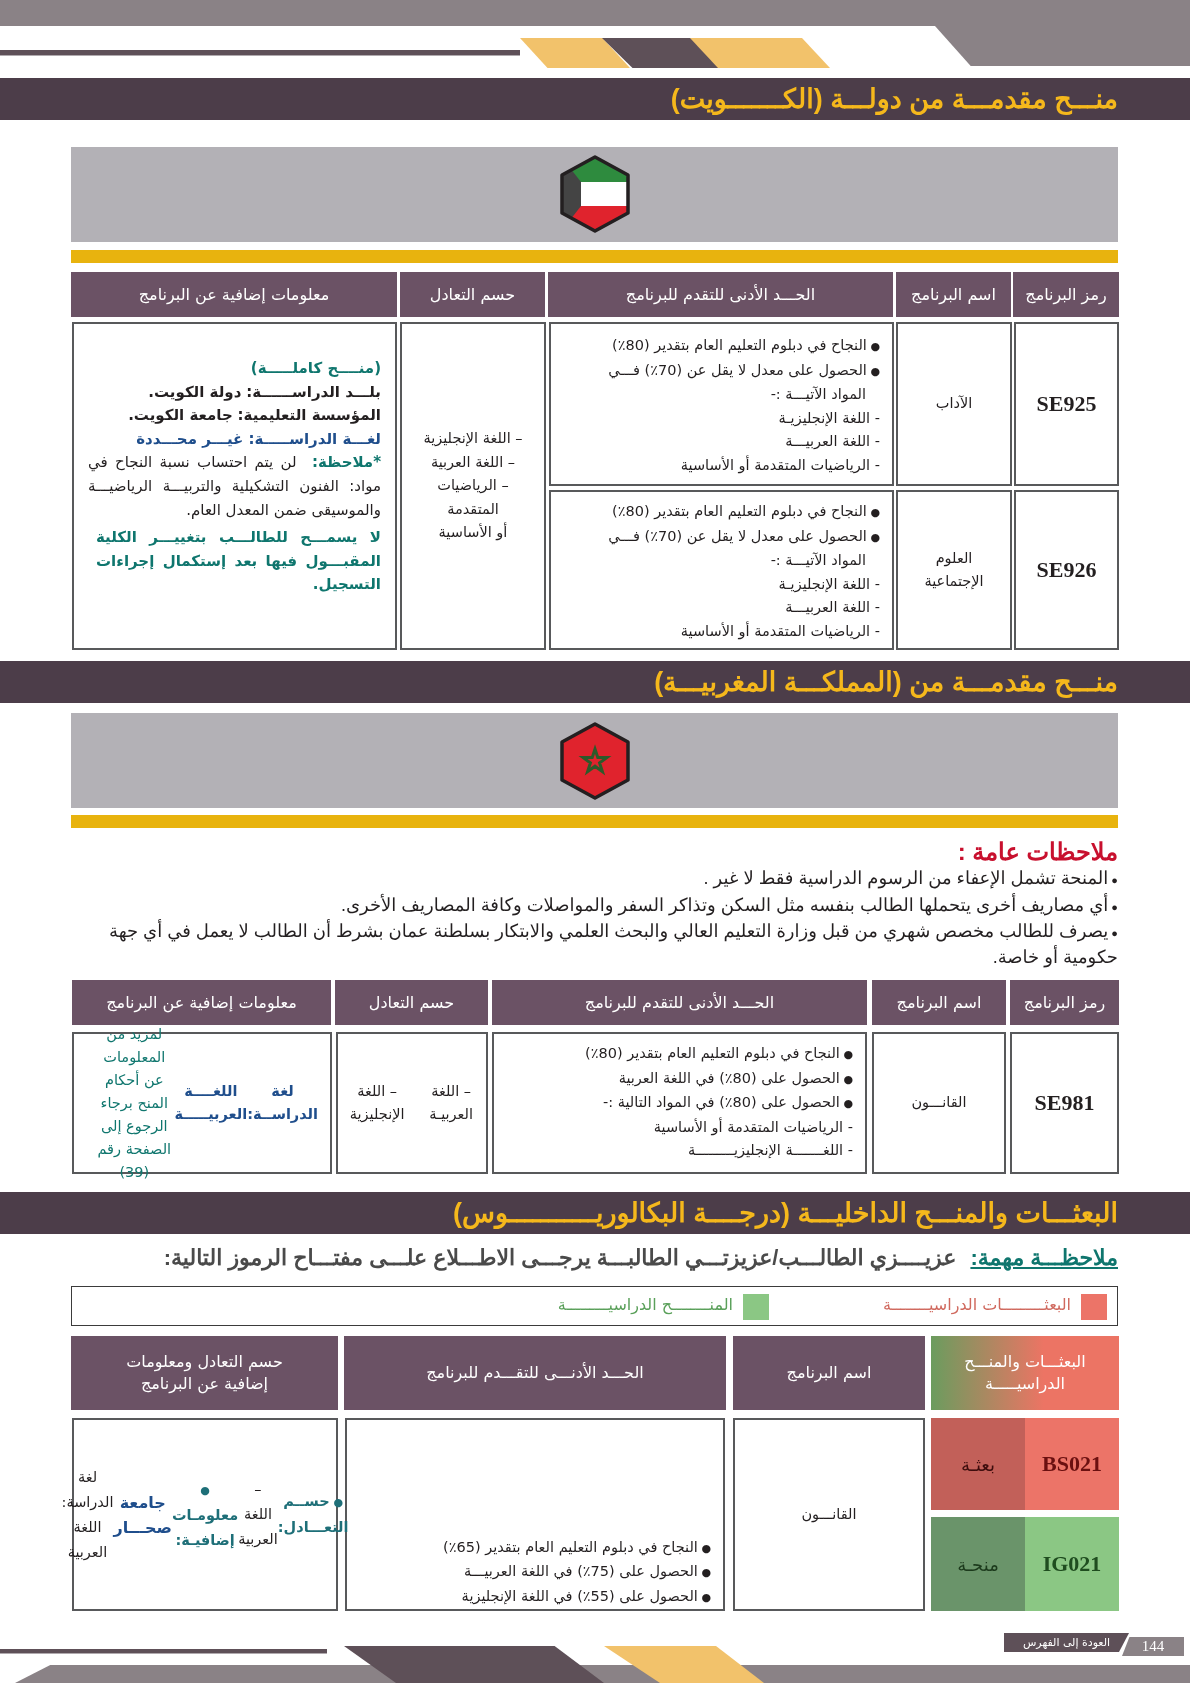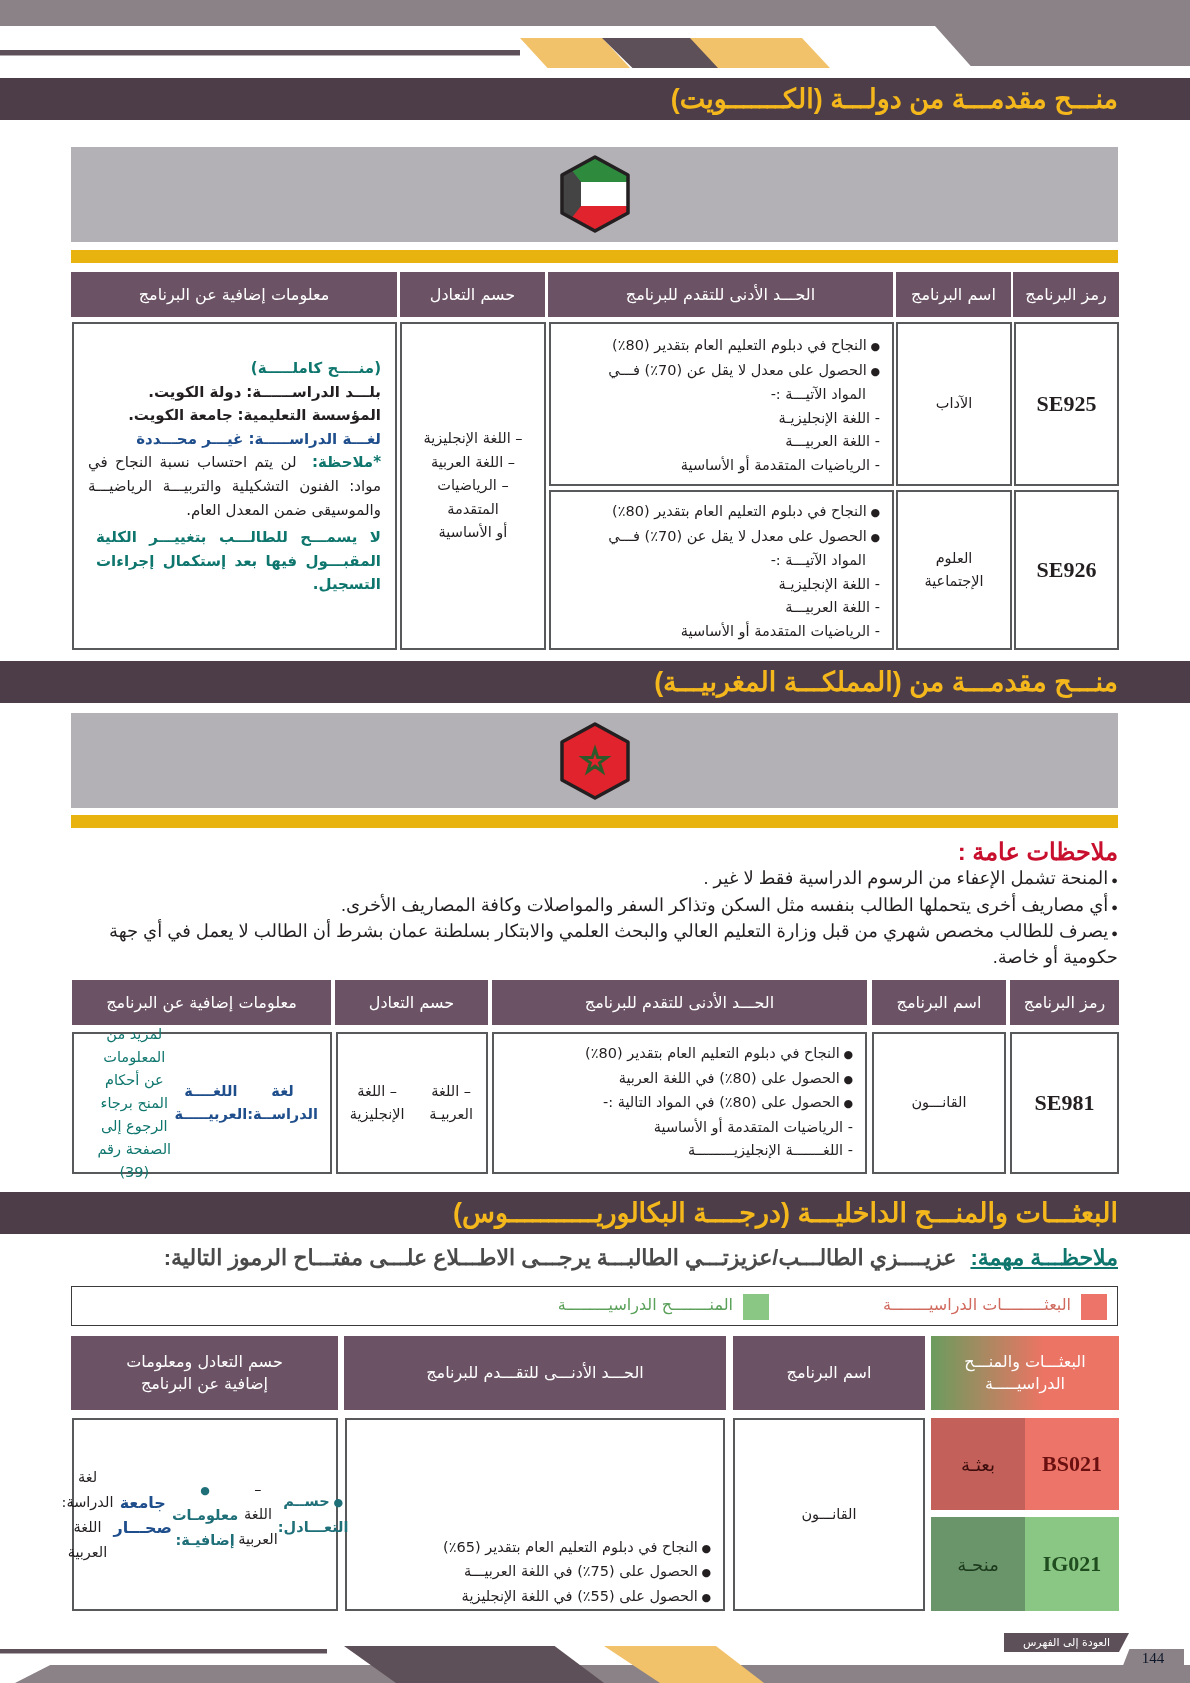--- a/index.html
+++ b/index.html
@@ -209,14 +209,14 @@
   <div class="blue bold" style="font-size:16px;">جامعة صحـــار</div>
   <div>لغة الدراسة: اللغة العربية</div>
 </div>
 
 <div class="abs foot-line"></div>
 <div class="abs foot-gray"></div>
 <div class="abs foot-dark"></div>
 <div class="abs foot-gold"></div>
 <div class="abs page-tab">
   <div class="abs" style="left:0;top:0;width:125px;height:19px;background:#5e5058;clip-path:polygon(0 0,100% 0,92% 100%,0 100%);color:#fff;font-size:11px;line-height:19px;text-align:center;">العودة إلى الفهرس</div>
-  <div class="abs" style="left:118px;top:16px;width:62px;height:19px;background:#8a8286;clip-path:polygon(12% 0,100% 0,100% 100%,0 100%);color:#0f172a;font-family:'Liberation Serif',serif;font-size:15px;line-height:19px;text-align:center;direction:ltr;">144</div>
+  <div class="abs" style="left:118px;top:4px;width:62px;height:19px;background:#8a8286;clip-path:polygon(12% 0,100% 0,100% 100%,0 100%);color:#ffffff;font-family:'Liberation Serif',serif;font-size:15px;line-height:19px;text-align:center;direction:ltr;">144</div>
 </div>
 
 </body></html>

